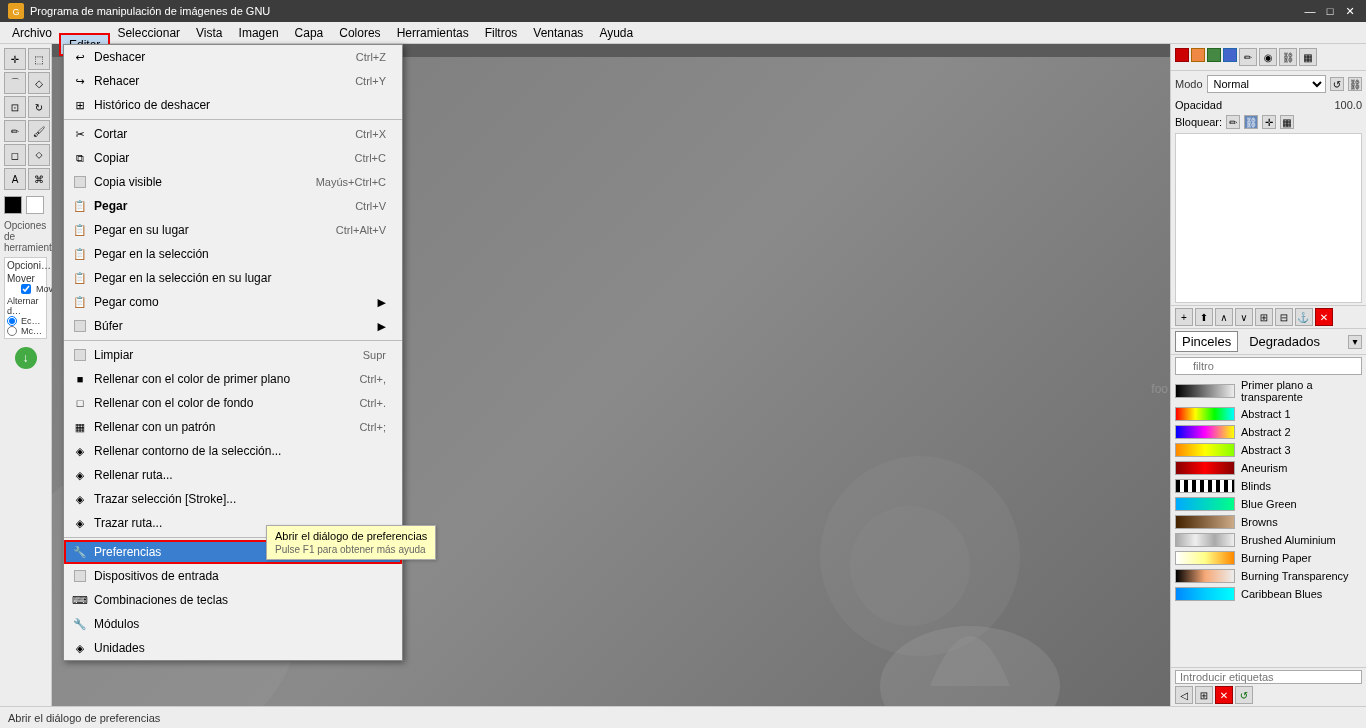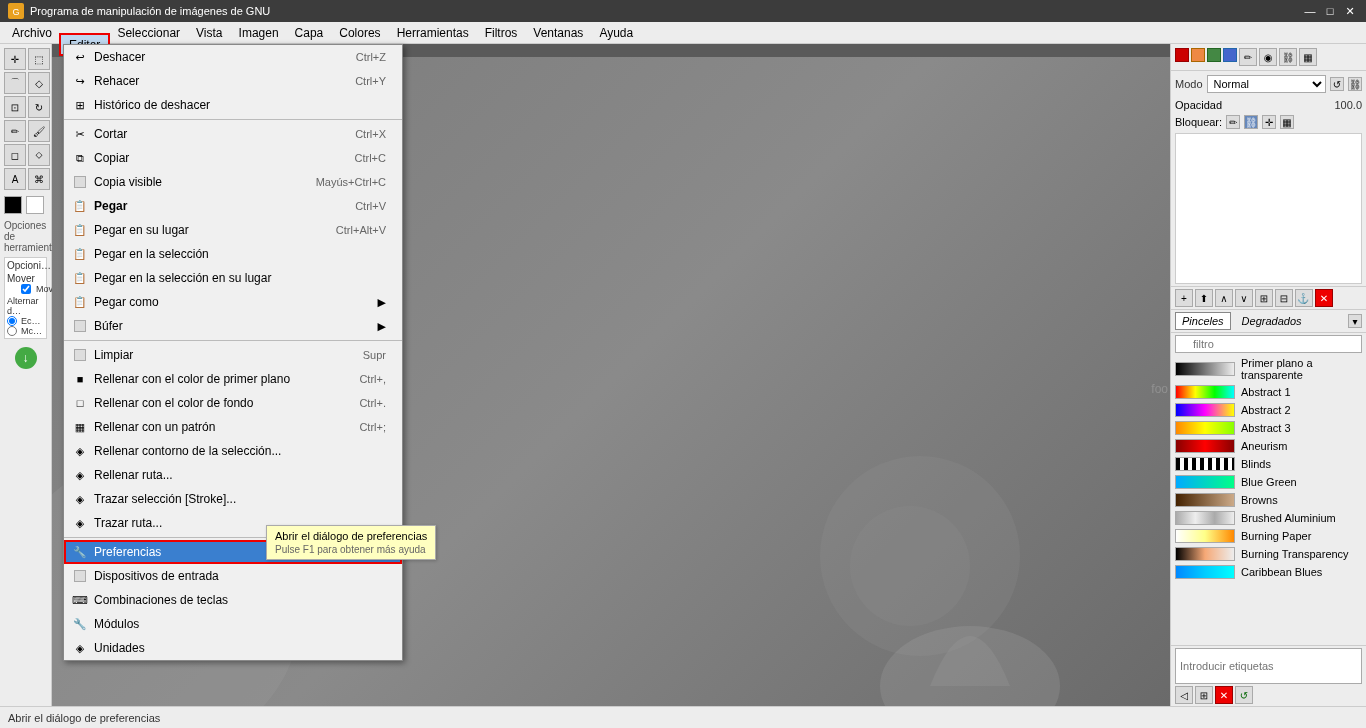--- a/index.html
+++ b/index.html
@@ -171,25 +171,24 @@
       border-top: 1px solid #ccc;
     }
     .brushes-tabs {
       display: flex;
       align-items: center;
       padding: 2px 4px;
       gap: 4px;
       border-bottom: 1px solid #ccc;
     }
     .brush-tab {
-      font-size: 11px;
+      font-size: 13px;
       padding: 2px 6px;
       cursor: pointer;
       border: 1px solid transparent;
-      font-style: italic;
     }
     .brush-tab.active { border: 1px solid #888; background: #fff; }
     .filter-row {
       padding: 2px 4px;
     }
     .filter-input {
       width: 100%;
       font-size: 11px;
       border: 1px solid #aaa;
       padding: 2px 17px;
@@ -213,21 +212,21 @@
     }
     .gradient-name { font-size: 11px; }
     .tags-input-row {
       padding: 2px 4px;
       border-top: 1px solid #ccc;
     }
     .tags-input {
       width: 100%;
       font-size: 11px;
       border: 1px solid #aaa;
-      padding: 11px 4px;
+      padding: 0 4px;
       color: #999;
     }
 
     
     .status-bar {
       height: 22px;
       background: #ededed;
       border-top: 1px solid #ccc;
       display: flex;
       align-items: center;

